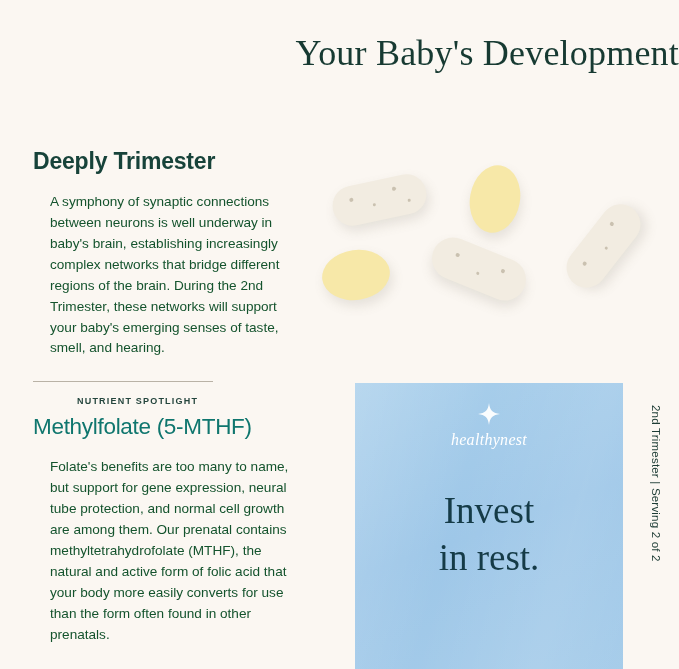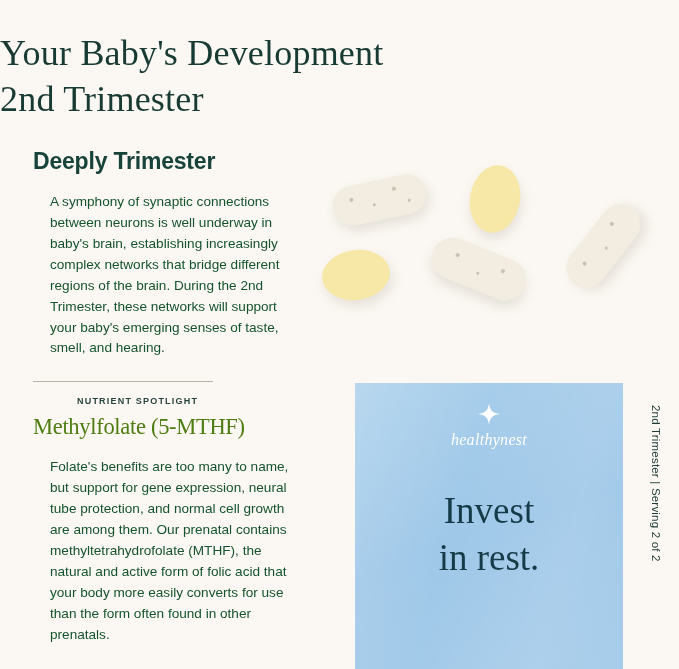--- a/index.html
+++ b/index.html
@@ -21,21 +21,21 @@
     height: 669px;
     background: #fbf7f2;
   }
 
   
   .title-block {
     position: absolute;
     top: 30px;
     left: 0;
     width: 679px;
-    text-align: left;
+    text-align: right;
   }
   .title-line {
     font-family: "Liberation Serif", serif;
     font-size: 36px;
     line-height: 1.28;
     letter-spacing: 0.2px;
     color: #173a32;
     font-weight: 400;
   }
 
@@ -69,24 +69,24 @@
   .eyebrow {
     font-size: 9px;
     letter-spacing: 1.2px;
     font-weight: 700;
     color: #24453d;
     text-transform: uppercase;
     margin: 0 0 8px 0;
     padding-left: 44px;
   }
   .section-heading-2 {
-    font-family: Liberation Serif, serif;
+    font-family: Liberation Sans, sans-serif;
     font-size: 22.5px;
     font-weight: 400;
-    color: #4d7c0f;
+    color: #0f766e;
     letter-spacing: -0.3px;
     margin: 0 0 12px 0;
   }
 
   
   .pills {
     position: absolute;
     left: 320px;
     top: 160px;
     width: 345px;
@@ -177,21 +177,20 @@
     padding-top: 22px;
   }
 </style>
 </head>
 <body>
 
 <div class="page">
 
   <div class="title-block">
     <div class="title-line">Your Baby's Development</div>
-    <div class="title-line">2nd Trimester</div>
   </div>
 
   <div class="left-col">
 
     <h2 class="section-heading">Deeply Trimester</h2>
     <p class="body-copy">A symphony of synaptic connections between neurons is well underway in baby's brain, establishing increasingly complex networks that bridge different regions of the brain. During the 2nd Trimester, these networks will support your baby's emerging senses of taste, smell, and hearing.</p>
 
     <div class="divider"></div>
 
     <div class="eyebrow">NUTRIENT SPOTLIGHT</div>

